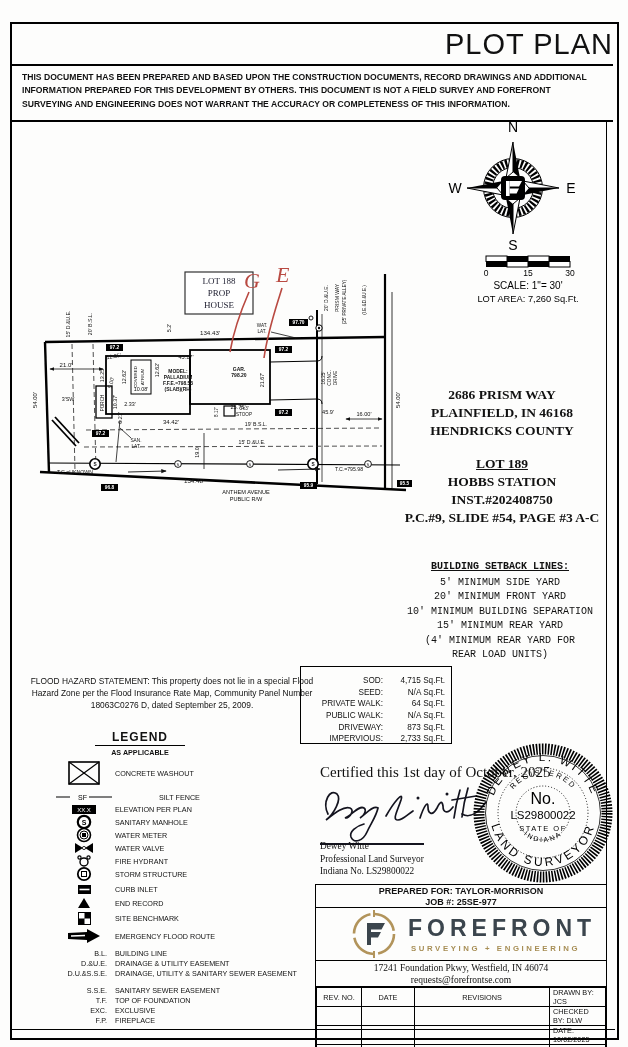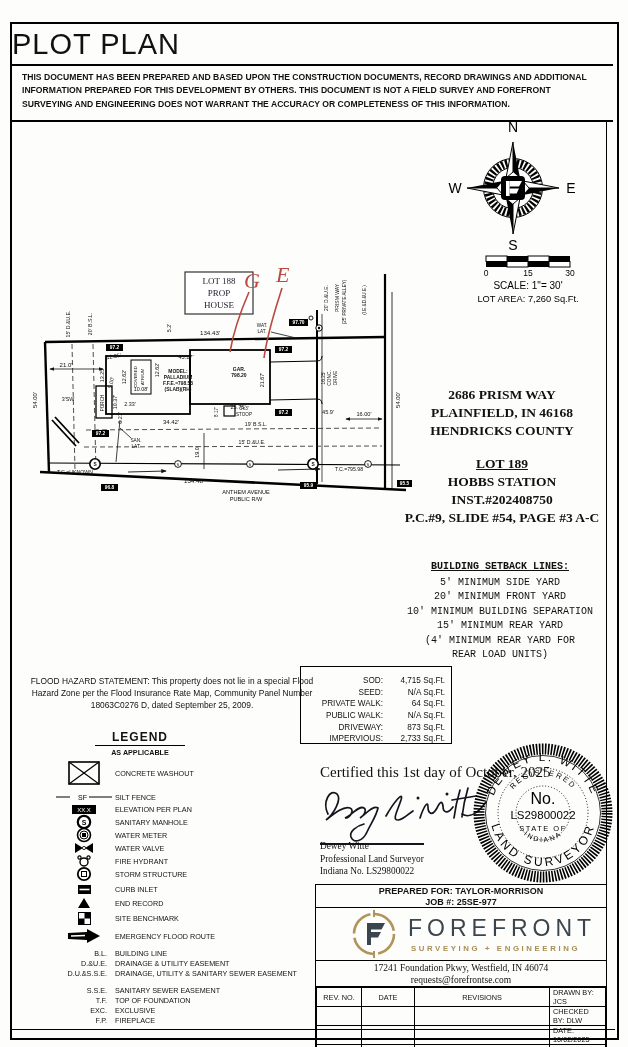--- a/index.html
+++ b/index.html
@@ -1,21 +1,21 @@
 <!DOCTYPE html>
 <html><head>
 <meta charset="utf-8">
 <style>
   html,body{margin:0;padding:0;background:#e8e8e8;}
   #page{position:relative;width:628px;height:1047px;background:#fdfdfc;font-family:"Liberation Sans",sans-serif;color:#111;overflow:hidden;}
   .abs{position:absolute;}
   .frame{position:absolute;left:10px;top:22px;width:605px;height:1014px;border:2px solid #000;}
   .innerRight{position:absolute;left:606px;top:122px;width:0;height:907px;border-left:1.5px solid #000;}
   .innerBottom{position:absolute;left:10px;top:1029px;width:605px;height:0;border-top:1.5px solid #000;}
-  .titleBox{position:absolute;left:12px;top:24px;width:601px;height:40px;border-bottom:2px solid #000;display:flex;align-items:center;justify-content:flex-start;}
+  .titleBox{position:absolute;left:12px;top:24px;width:601px;height:40px;border-bottom:2px solid #000;display:flex;align-items:center;justify-content:flex-end;}
   .titleBox h1{margin:0;font-size:29px;font-weight:500;letter-spacing:1px;font-family:"Liberation Sans",sans-serif;}
   .disclaimer{position:absolute;left:12px;top:66px;width:601px;height:56px;border-bottom:2px solid #000;box-sizing:border-box;padding:5px 10px;font-size:8.6px;font-weight:bold;line-height:1.55;}
   .addr{position:absolute;left:392px;top:386px;width:220px;text-align:center;font-family:"Liberation Serif",serif;font-weight:bold;font-size:13.5px;line-height:1.35;}
   .addr .gap{height:14px;}
   .u{text-decoration:underline;}
   .setbacks{position:absolute;left:390px;top:560px;width:220px;text-align:center;font-size:10px;line-height:1.45;font-family:Liberation Mono, monospace;}
   .setbacks .t{text-decoration:underline;margin-bottom:1px;}
   .flood{position:absolute;left:28px;top:676px;width:288px;text-align:center;font-size:8.4px;line-height:1.4;}
   .areasBox{position:absolute;left:300px;top:666px;width:152px;height:78px;border:1.5px solid #000;box-sizing:border-box;padding:8px 6px;font-size:8.2px;}
   .areasRow{display:flex;justify-content:flex-end;line-height:1.42;}
@@ -28,21 +28,21 @@
   .legSub{position:absolute;left:40px;top:20px;width:90px;text-align:center;font-size:7.2px;font-weight:bold;}
   .legRow{position:absolute;left:0;height:14px;display:flex;align-items:center;}
   .legIcon{width:58px;display:flex;justify-content:center;align-items:center;}
   .legLbl{padding-left:2px;}
   .abbr{position:absolute;display:flex;font-size:7.2px;line-height:1.1;}
   .abbr .a{width:52px;text-align:right;padding-right:8px;}
   .abbr .d{width:200px;}
   .footerBlk{position:absolute;left:315px;top:884px;width:292px;border:1.5px solid #000;box-sizing:border-box;}
   .prep{height:23px;border-bottom:1.5px solid #000;text-align:center;font-size:9px;font-weight:bold;line-height:1.2;padding-top:1px;box-sizing:border-box;}
   .logoRow{height:52px;border-bottom:1.5px solid #000;position:relative;}
-  .ffWord{position:absolute;left:92px;top:7px;font-size:23px;font-weight:normal;letter-spacing:5px;color:#3b454d;}
+  .ffWord{position:absolute;left:92px;top:7px;font-size:23px;font-weight:bold;letter-spacing:5px;color:#3b454d;}
   .ffTag{position:absolute;left:95px;top:36px;font-size:7.8px;letter-spacing:2.6px;color:#a78e55;font-weight:bold;}
   .ffAddr{height:26px;border-bottom:1.5px solid #000;text-align:center;font-family:"Liberation Serif",serif;font-size:9.5px;line-height:1.3;padding-top:1px;box-sizing:border-box;}
   table.rev{border-collapse:collapse;width:100%;font-size:7.3px;}
   table.rev td{border:1px solid #000;height:10.5px;padding:0 3px;}
   table.rev td.c{text-align:center;}
 </style>
 </head>
 <body>
 
 <div id="page">
@@ -335,21 +335,21 @@
       <span class="legIcon">
         <svg width="32" height="24">
             <rect x="1" y="1" width="30" height="22" fill="none" stroke="#000" stroke-width="1.6"></rect>
             <line x1="1" y1="1" x2="31" y2="23" stroke="#000" stroke-width="1.2"></line>
             <line x1="31" y1="1" x2="1" y2="23" stroke="#000" stroke-width="1.2"></line>
           </svg>
       </span>
         <span class="legLbl">CONCRETE WASHOUT</span>
     </div>
 
-    <div class="legRow" style="top:62px;">
+    <div class="legRow" style="top:62px;gap:44px;">
       <span class="legIcon" style="width:58px;">
         <svg width="56" height="10">
             <line x1="0" y1="5" x2="14" y2="5" stroke="#000" stroke-width="1"></line>
             <text x="22" y="8" font-size="7" font-family="Liberation Sans,sans-serif">SF</text>
             <line x1="33" y1="5" x2="56" y2="5" stroke="#000" stroke-width="1"></line>
           </svg>
       </span>
         <span class="legLbl">SILT FENCE</span>
     </div>
 

